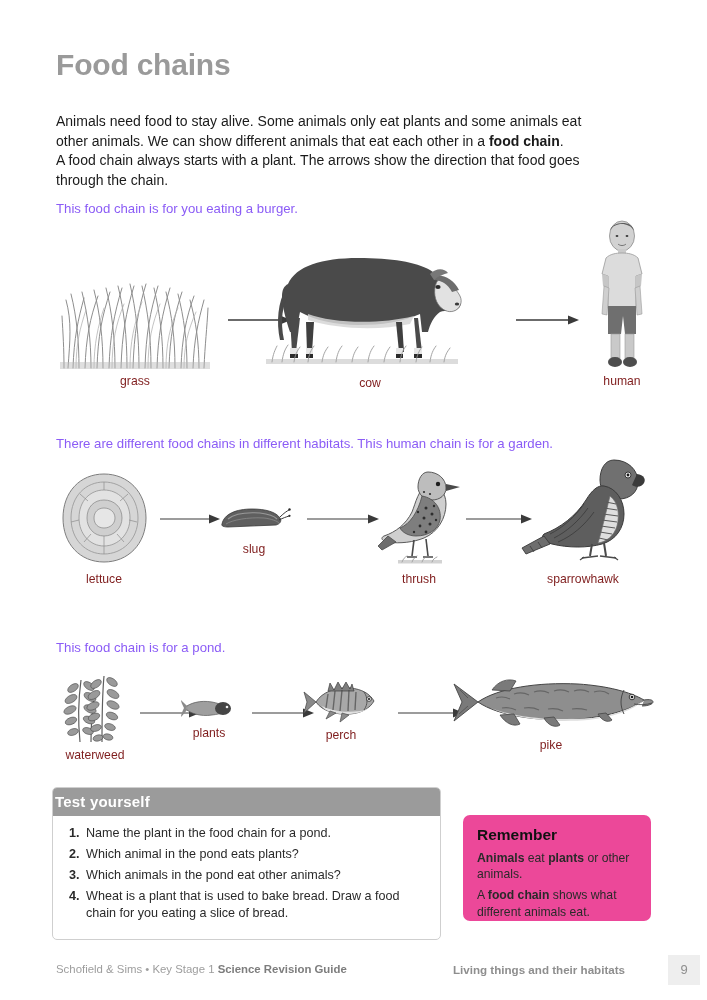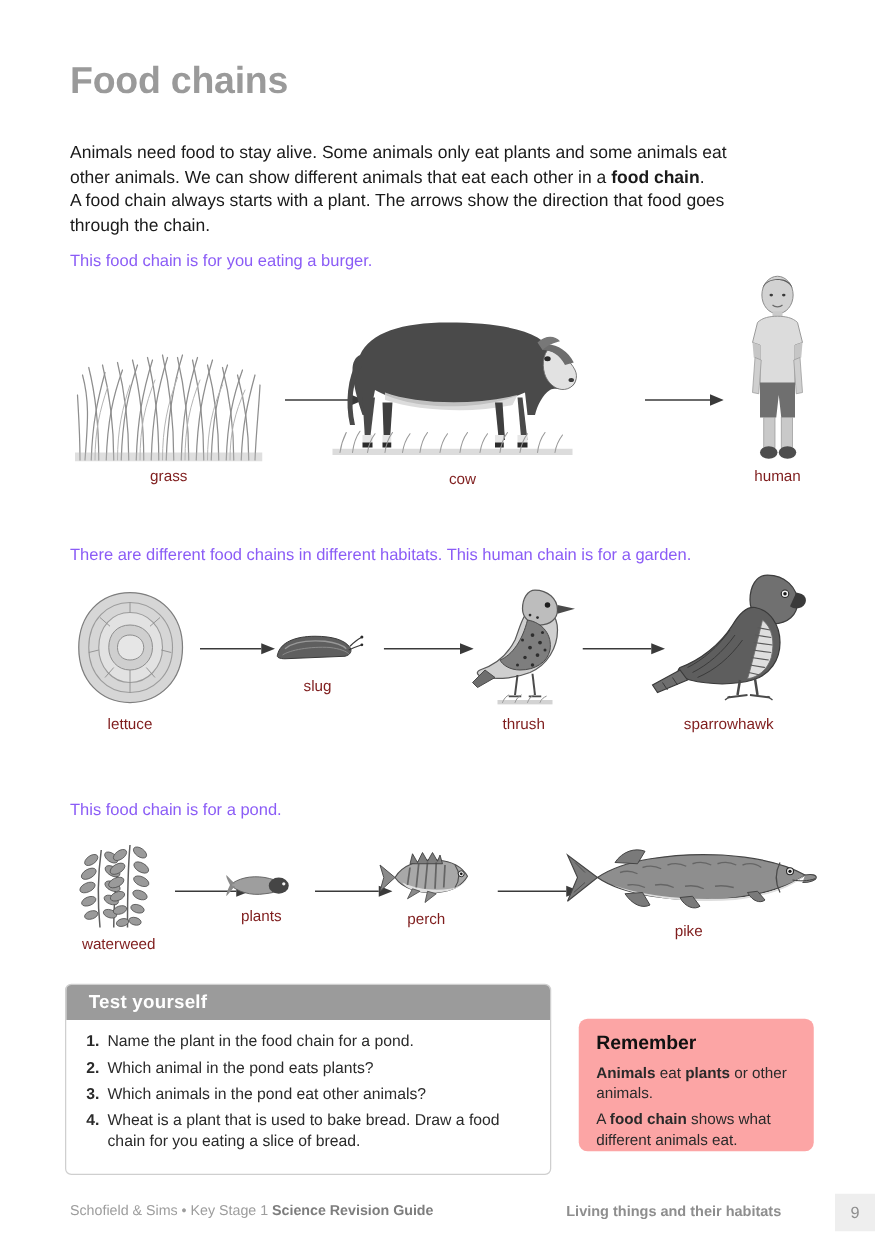--- a/index.html
+++ b/index.html
@@ -44,35 +44,35 @@
   .arrow{position:absolute;}
 
   
   .test-box{
     position:absolute;left:52px;top:787px;width:389px;height:153px;
     background:#ffffff;border:1px solid #cfcfcf;border-radius:5px;
     box-sizing:border-box;overflow:hidden;
   }
   .test-head{
     height:28px;background:#9b9b9b;color:#ffffff;
-    font-size:15px;font-weight:bold;line-height:28px;padding-left:18px;
+    font-size:15px;font-weight:bold;line-height:28px;padding-left:2px;
     box-sizing:border-box;letter-spacing:0.2px;
   }
   .qlist{margin:0;padding:9px 14px 0 16px;list-style:none;}
   .qitem{
     display:flex;font-size:12.6px;line-height:17.4px;color:#2a2a2a;
     margin-bottom:3.5px;
   }
   .qnum{font-weight:bold;width:17px;flex:none;}
   .qtext{flex:1;}
 
   
   .remember-box{
     position:absolute;left:463px;top:815px;width:188px;height:106px;
-    background:#fca5a5;border-radius:7px;box-sizing:border-box;
+    background:#ec4899;border-radius:7px;box-sizing:border-box;
     padding:11px 14px 0 14px;
   }
   .remember-title{font-size:15.5px;font-weight:bold;color:#111;margin-bottom:6px;}
   .remember-p{font-size:12.2px;line-height:16.2px;color:#2a2a2a;margin-bottom:5px;}
   .remember-p b{font-weight:bold;}
 
   
   .footer-left{
     position:absolute;left:56px;top:963px;font-size:11.4px;color:#9d9d9d;
   }

